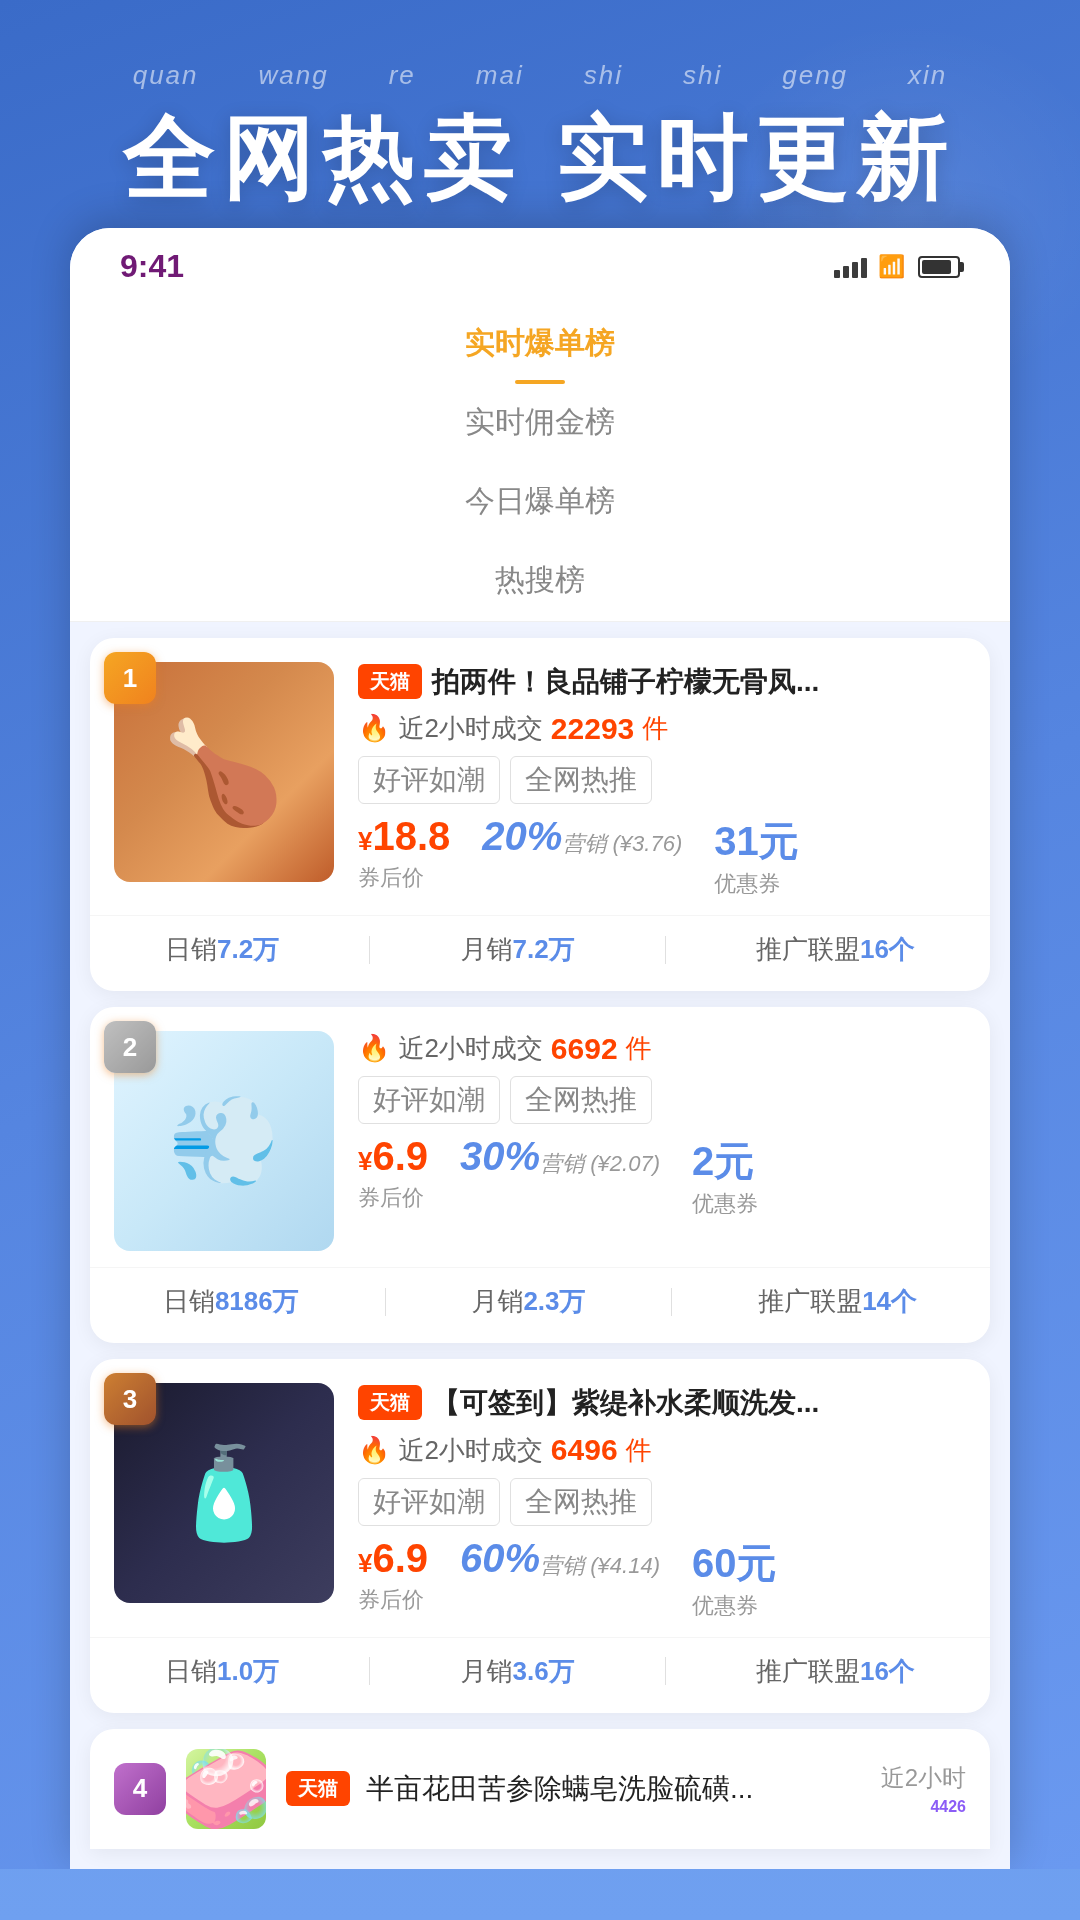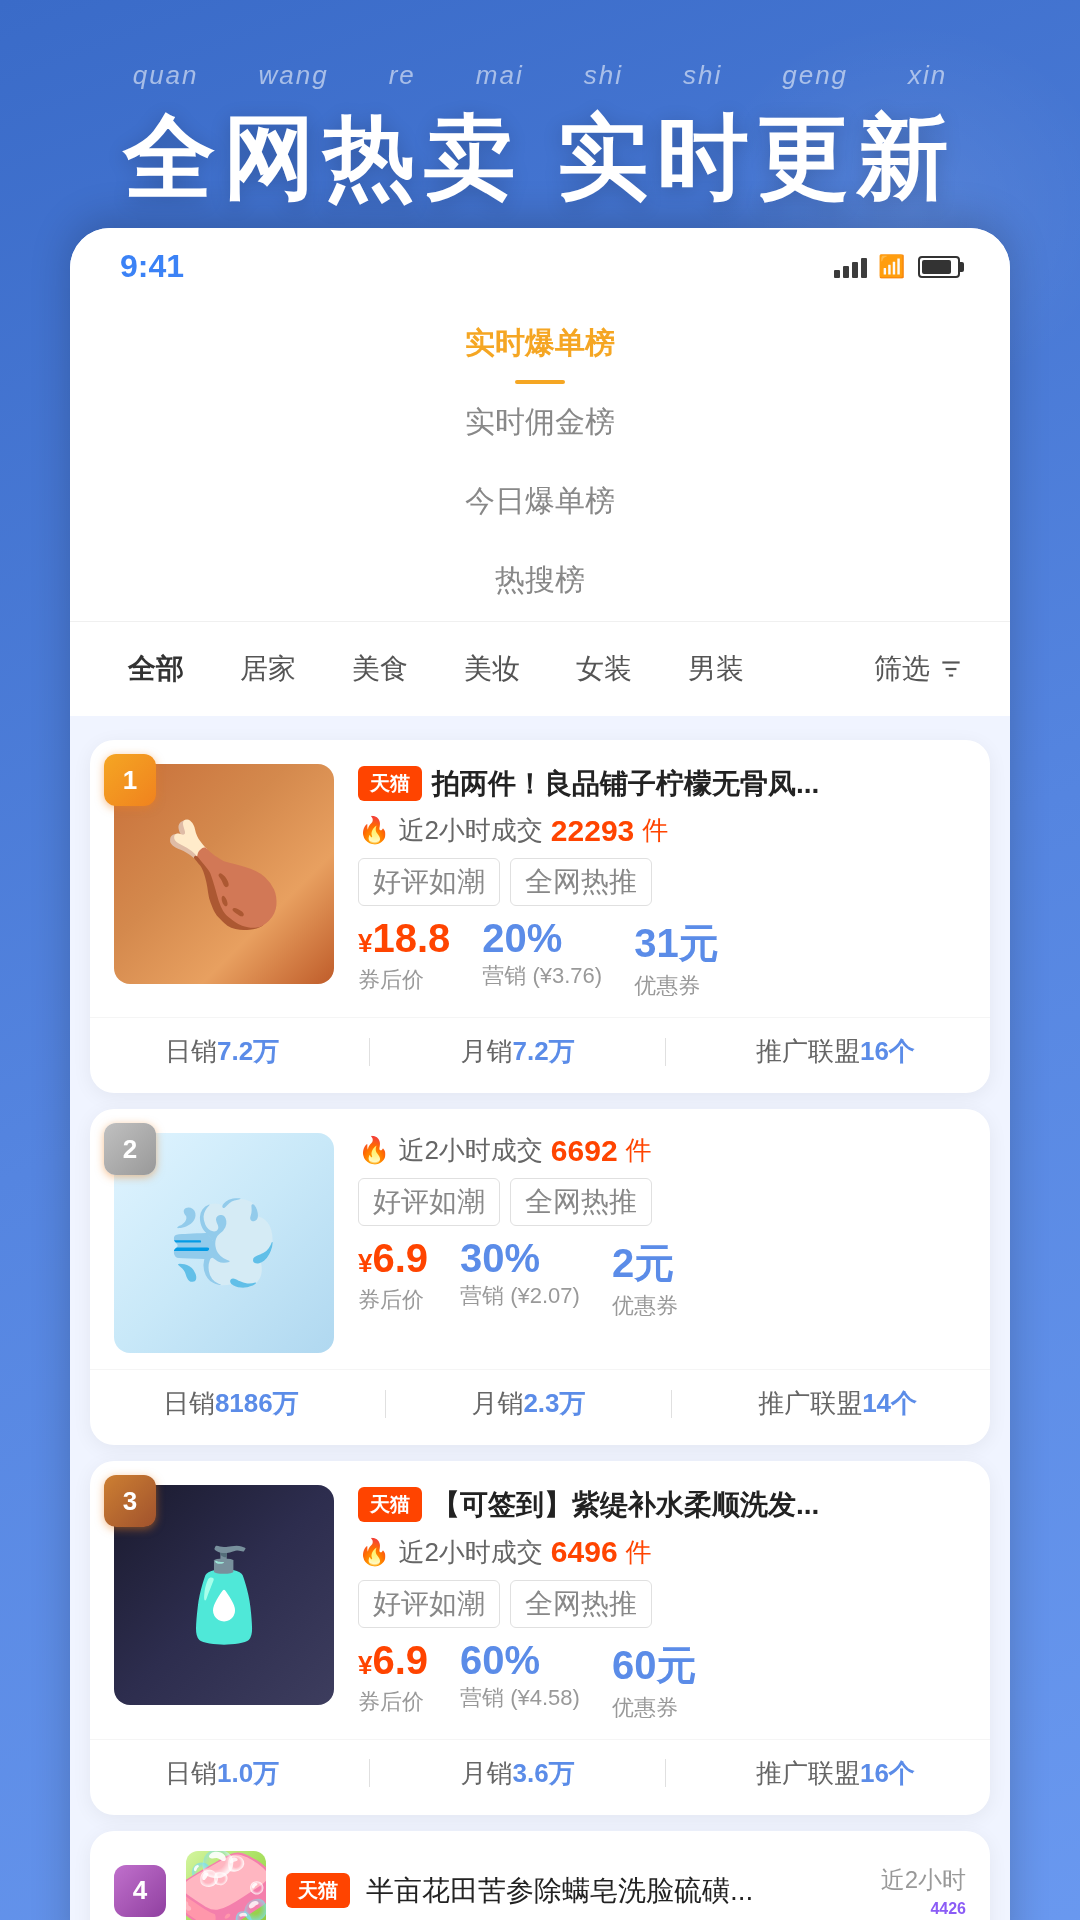--- a/index.html
+++ b/index.html
@@ -94,21 +94,21 @@
     .status-bar {
       background: #fff;
       padding: 20px 50px 10px;
       display: flex;
       justify-content: space-between;
       align-items: center;
     }
     .status-time {
       font-size: 32px;
       font-weight: 600;
-      color: #3b82f6;
+      color: #701a75;
     }
     .status-icons {
       display: flex;
       align-items: center;
       gap: 12px;
     }
     .signal-bars {
       display: flex;
       align-items: flex-end;
       gap: 3px;
@@ -432,22 +432,23 @@
       font-size: 26px;
     }
     .price-label {
       font-size: 22px;
       color: #999;
       margin-top: 4px;
     }
 
     .commission-block {
       display: flex;
-      flex-direction: column;
-      align-items: flex-start;
+      flex-direction: row;
+      align-items: flex-end;
+      font-style: italic;
     }
     .commission-pct {
       font-size: 40px;
       font-weight: 700;
       color: #5b8ce8;
     }
     .commission-sub {
       font-size: 22px;
       color: #999;
     }
@@ -580,36 +581,20 @@
       </div>
     </div>
 
     <div class="tab-bar">
       <div class="tab-item active">实时爆单榜</div>
       <div class="tab-item">实时佣金榜</div>
       <div class="tab-item">今日爆单榜</div>
       <div class="tab-item">热搜榜</div>
     </div>
 
-    <div class="category-bar">
-      <div class="category-item active">全部</div>
-      <div class="category-item">居家</div>
-      <div class="category-item">美食</div>
-      <div class="category-item">美妆</div>
-      <div class="category-item">女装</div>
-      <div class="category-item">男装</div>
-      <div class="category-filter">
-        <span>筛选</span>
-        <svg class="filter-icon-svg" viewBox="0 0 24 24" fill="none" stroke="#555" stroke-width="2">
-          <line x1="4" y1="6" x2="20" y2="6"></line>
-          <line x1="7" y1="12" x2="17" y2="12"></line>
-          <line x1="10" y1="18" x2="14" y2="18"></line>
-        </svg>
-      </div>
-    </div>
 
     <div class="product-list">
 
       <div class="product-card">
         <div class="card-top">
           <div class="product-image-wrap">
             <div class="rank-badge">1</div>
             <div class="brand-badge">品牌</div>
             <div class="food-img-1"></div>
           </div>
@@ -734,21 +719,21 @@
               <span class="tag">好评如潮</span>
               <span class="tag">全网热推</span>
             </div>
             <div class="price-row">
               <div class="price-block">
                 <span class="price-value"><span class="currency">¥</span><span>6.9</span></span>
                 <span class="price-label">券后价</span>
               </div>
               <div class="commission-block">
                 <span class="commission-pct">60%</span>
-                <span class="commission-sub">营销 (¥4.58)</span>
+                <span class="commission-sub">营销 (¥4.14)</span>
               </div>
               <div class="coupon-block">
                 <span class="coupon-value">60元</span>
                 <span class="coupon-label">优惠券</span>
               </div>
             </div>
           </div>
         </div>
         <div class="card-bottom-inline">
           <div class="stat-seg">

